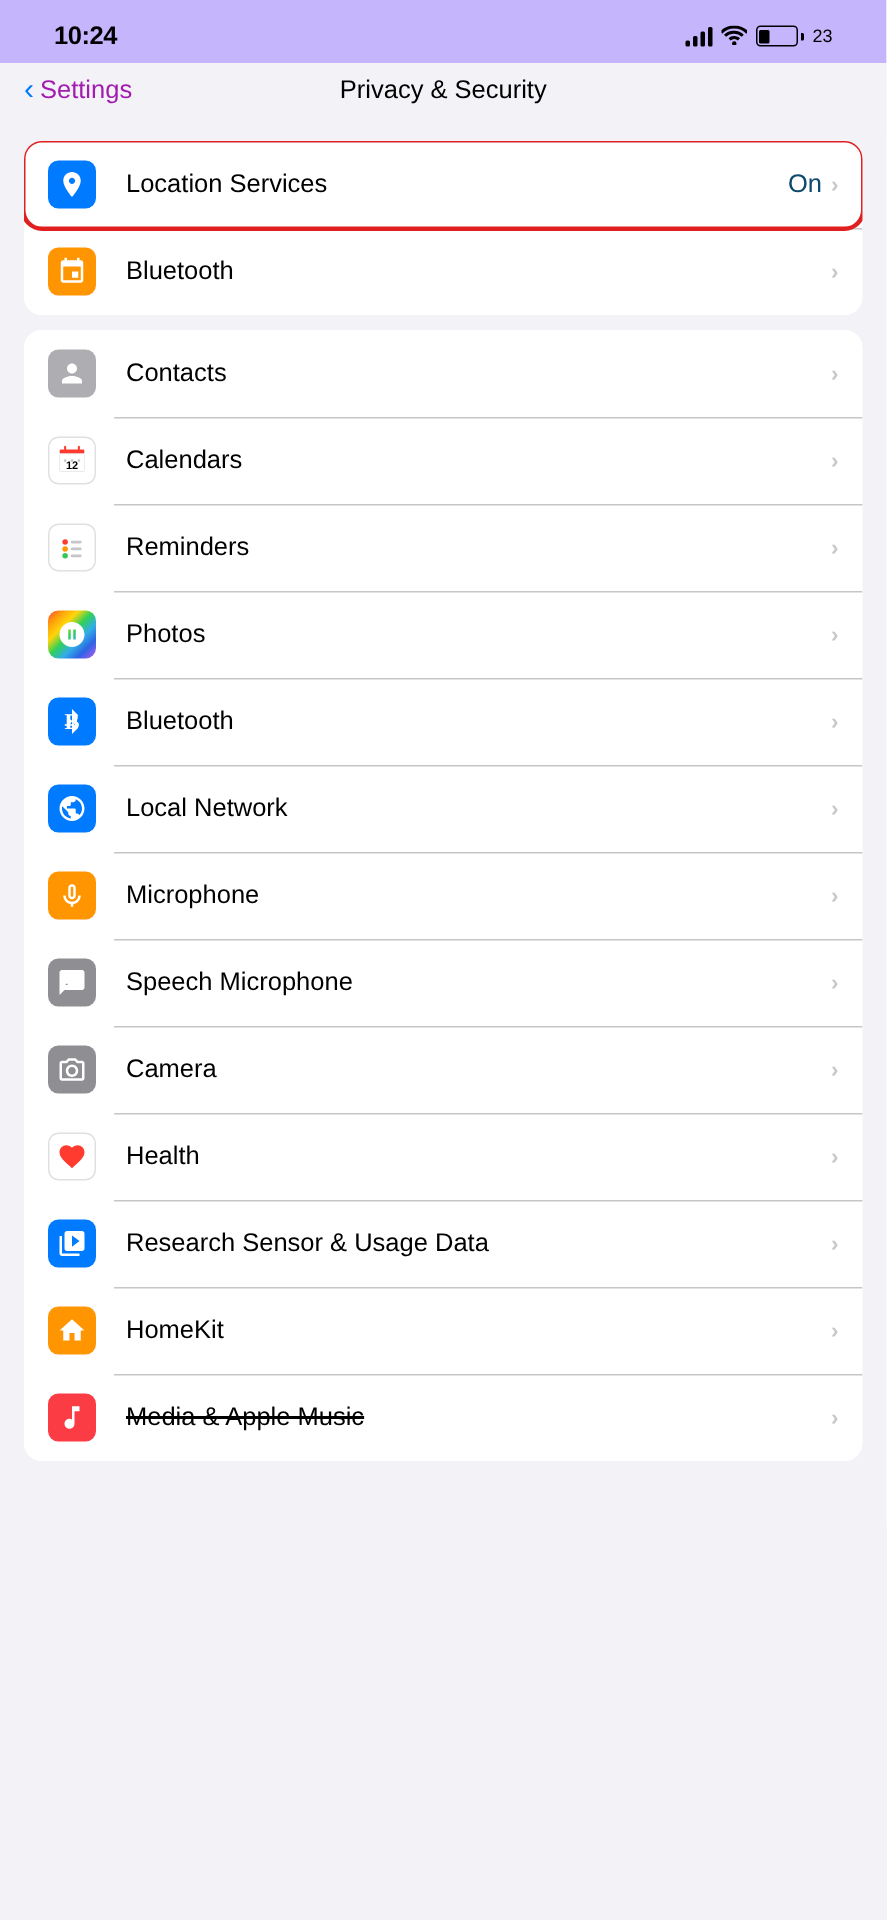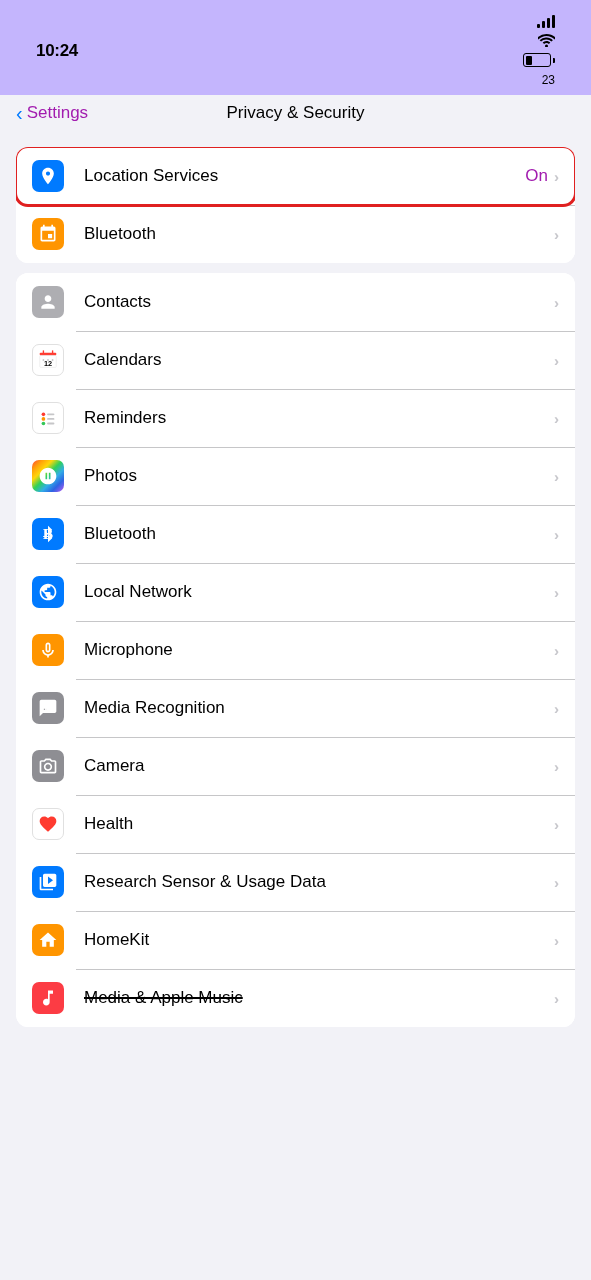--- a/index.html
+++ b/index.html
@@ -20,23 +20,22 @@
       padding: 14px 36px 8px;
       background: #c4b5fd;
     }
     .status-time {
       font-size: 17px;
       font-weight: 600;
       letter-spacing: -0.3px;
     }
     .status-icons {
       display: flex;
-      align-items: flex-end;
+      align-items: flex-start;
       gap: 6px;
-      flex-direction: column;
     }
     .signal-bars {
       display: flex;
       align-items: flex-end;
       gap: 2px;
       height: 14px;
     }
     .signal-bars span {
       background: #000;
       border-radius: 1px;
@@ -121,21 +120,21 @@
     .row-icon svg {
       fill: #fff;
     }
     .row-label {
       flex: 1;
       font-size: 17px;
       font-weight: 400;
     }
     .row-value {
       font-size: 17px;
-      color: #a21caf;
+      color: #0c4a6e;
       margin-right: 6px;
     }
     .row-chevron {
       color: #c7c7cc;
       font-size: 15px;
       font-weight: 600;
     }
 
     
     .bg-blue { background: #007aff; }
@@ -303,21 +302,21 @@
     <div class="row-icon" style="background:#8e8e93;">
       <svg width="20" height="20" viewBox="0 0 24 24" fill="white">
         <path d="M20 2H4c-1.1 0-2 .9-2 2v18l4-4h14c1.1 0 2-.9 2-2V4c0-1.1-.9-2-2-2zm-2 10H6V8h12v4zm-8 2H6v-1h4v1zm8-2H6V9h12v1zm0-2H6V8h12v2z"></path>
 
         <rect x="5" y="9" width="2" height="6" rx="1"></rect>
         <rect x="8.5" y="7" width="2" height="10" rx="1"></rect>
         <rect x="12" y="9" width="2" height="6" rx="1"></rect>
         <rect x="15.5" y="8" width="2" height="8" rx="1"></rect>
       </svg>
     </div>
-    <span class="row-label">Media Recognition</span>
+    <span class="row-label">Speech Microphone</span>
     <span class="row-chevron">›</span>
   </div>
 
   <div class="settings-row">
     <div class="row-icon" style="background:#8e8e93;">
       <svg width="20" height="20" viewBox="0 0 24 24" fill="white">
         <path d="M20 5h-3.17L15 3H9L7.17 5H4c-1.1 0-2 .9-2 2v12c0 1.1.9 2 2 2h16c1.1 0 2-.9 2-2V7c0-1.1-.9-2-2-2zm0 14H4V7h4.05l1.83-2h4.24l1.83 2H20v12zM12 8c-2.76 0-5 2.24-5 5s2.24 5 5 5 5-2.24 5-5-2.24-5-5-5zm0 8c-1.65 0-3-1.35-3-3s1.35-3 3-3 3 1.35 3 3-1.35 3-3 3z"></path>
       </svg>
     </div>
     <span class="row-label">Camera</span>

